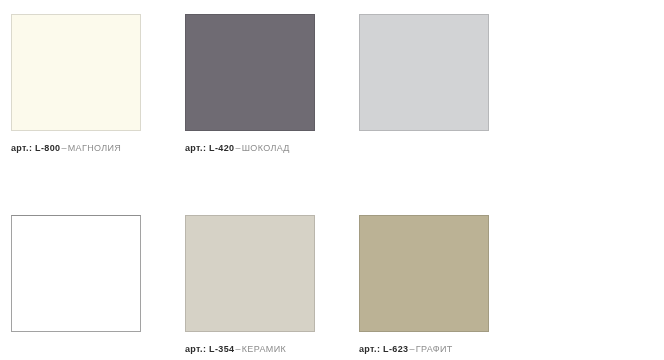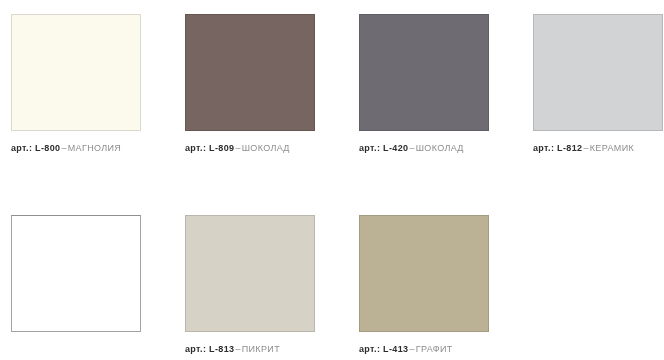--- a/index.html
+++ b/index.html
@@ -79,59 +79,50 @@
 
   <div class="swatch-row row-top">
 
     <div class="swatch-cell">
       <div class="swatch-chip" style="background-color: rgb(252, 250, 236);"></div>
       <div class="swatch-caption">
         <span class="caption-code">арт.: L-800</span><span class="caption-dash">–</span><span class="caption-name">МАГНОЛИЯ</span>
       </div>
     </div>
 
-    <div class="swatch-cell">
-      <div class="swatch-chip" style="background-color: rgb(118, 101, 96);"></div>
-      <div class="swatch-caption">
-        <span class="caption-code">арт.: L-809</span><span class="caption-dash">–</span><span class="caption-name">ШОКОЛАД</span>
-      </div>
-    </div>
 
     <div class="swatch-cell">
       <div class="swatch-chip" style="background-color: rgb(111, 107, 115);"></div>
       <div class="swatch-caption">
         <span class="caption-code">арт.: L-420</span><span class="caption-dash">–</span><span class="caption-name">ШОКОЛАД</span>
       </div>
     </div>
 
     <div class="swatch-cell">
       <div class="swatch-chip" style="background-color: rgb(210, 211, 213);"></div>
-      <div class="swatch-caption">
-        <span class="caption-code">арт.: L-812</span><span class="caption-dash">–</span><span class="caption-name">КЕРАМИК</span>
-      </div>
     </div>
 
   </div>
 
   <div class="swatch-row row-bottom">
 
     <div class="swatch-cell">
       <div class="swatch-chip bordered" style="background-color: rgb(255, 255, 255);"></div>
     </div>
 
     <div class="swatch-cell">
       <div class="swatch-chip" style="background-color: rgb(214, 210, 198);"></div>
       <div class="swatch-caption">
-        <span class="caption-code">арт.: L-813</span><span class="caption-dash">–</span><span class="caption-name">ПИКРИТ</span>
+        <span class="caption-code">арт.: L-354</span><span class="caption-dash">–</span><span class="caption-name">КЕРАМИК</span>
       </div>
     </div>
 
     <div class="swatch-cell">
       <div class="swatch-chip" style="background-color: rgb(187, 178, 149);"></div>
       <div class="swatch-caption">
-        <span class="caption-code">арт.: L-413</span><span class="caption-dash">–</span><span class="caption-name">ГРАФИТ</span>
+        <span class="caption-code">арт.: L-623</span><span class="caption-dash">–</span><span class="caption-name">ГРАФИТ</span>
       </div>
     </div>
 
 
   </div>
 
 </div>
 
 </body></html>

